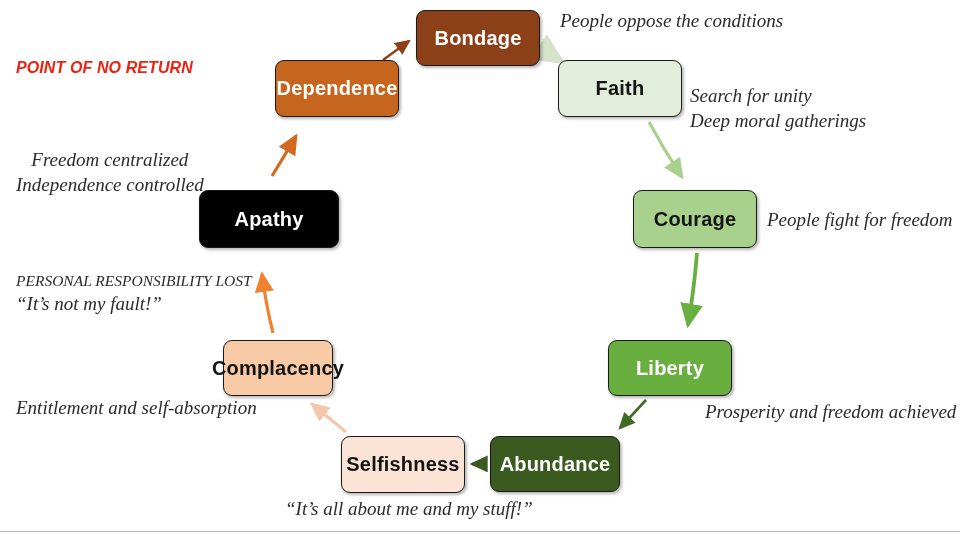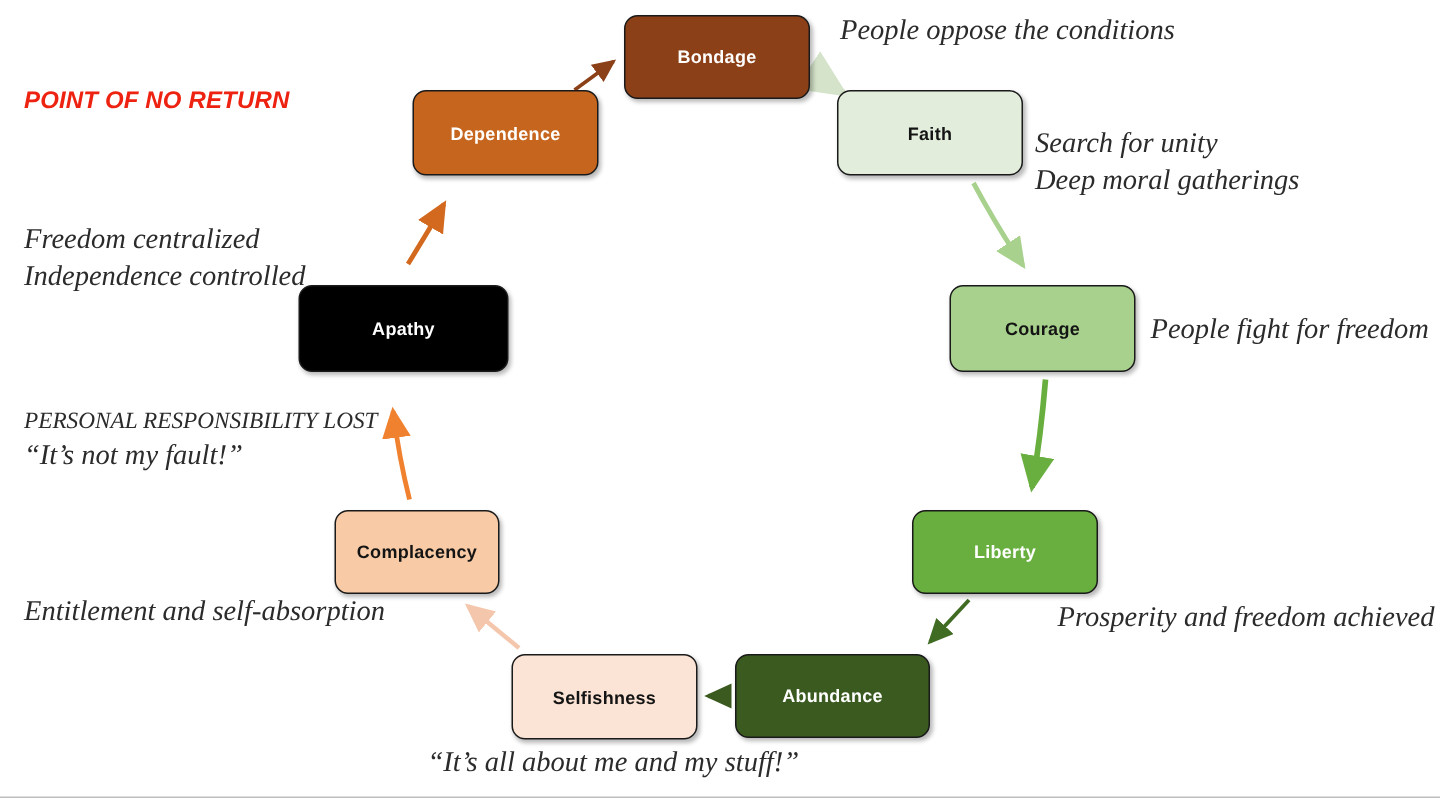--- a/index.html
+++ b/index.html
@@ -24,21 +24,21 @@
   }
   .node {
     position: absolute;
     box-sizing: border-box;
     border-radius: 9px;
     border: 1.4px solid #1a1a1a;
     display: flex;
     align-items: center;
     justify-content: center;
     font-weight: bold;
-    font-size: 12px;
+    font-size: 20px;
     letter-spacing: 0.2px;
     box-shadow: 1.5px 2px 3px rgba(0,0,0,0.28);
     font-family: "Liberation Sans", sans-serif;
   }
   .note {
     position: absolute;
     font-family: "Liberation Serif", serif;
     font-style: italic;
     font-size: 19px;
     color: #2b2b2b;
@@ -150,21 +150,21 @@
     <span>Apathy</span>
   </div>
 
   <div class="node" style="left:275px; top:60px; width:124px; height:57px; background:#C6651E; color:#ffffff;">
     <span>Dependence</span>
   </div>
 
   <div class="note headline" style="left:16px; top:58px; color:#EE2211;">POINT OF NO RETURN</div>
 
 
-  <div class="note" style="left:16px; top:148px;">Freedom centralized
+  <div class="note" style="left:16px; top:148px;text-align:center;">Freedom centralized
 Independence controlled</div>
 
   <div class="note caps" style="left:16px; top:271px;">PERSONAL RESPONSIBILITY LOST</div>
 
   <div class="note" style="left:16px; top:292px;">“It’s not my fault!”</div>
 
   <div class="note" style="left:16px; top:396px;">Entitlement and self-absorption</div>
 
   <div class="note" style="left:285px; top:497px;">“It’s all about me and my stuff!”</div>
 

